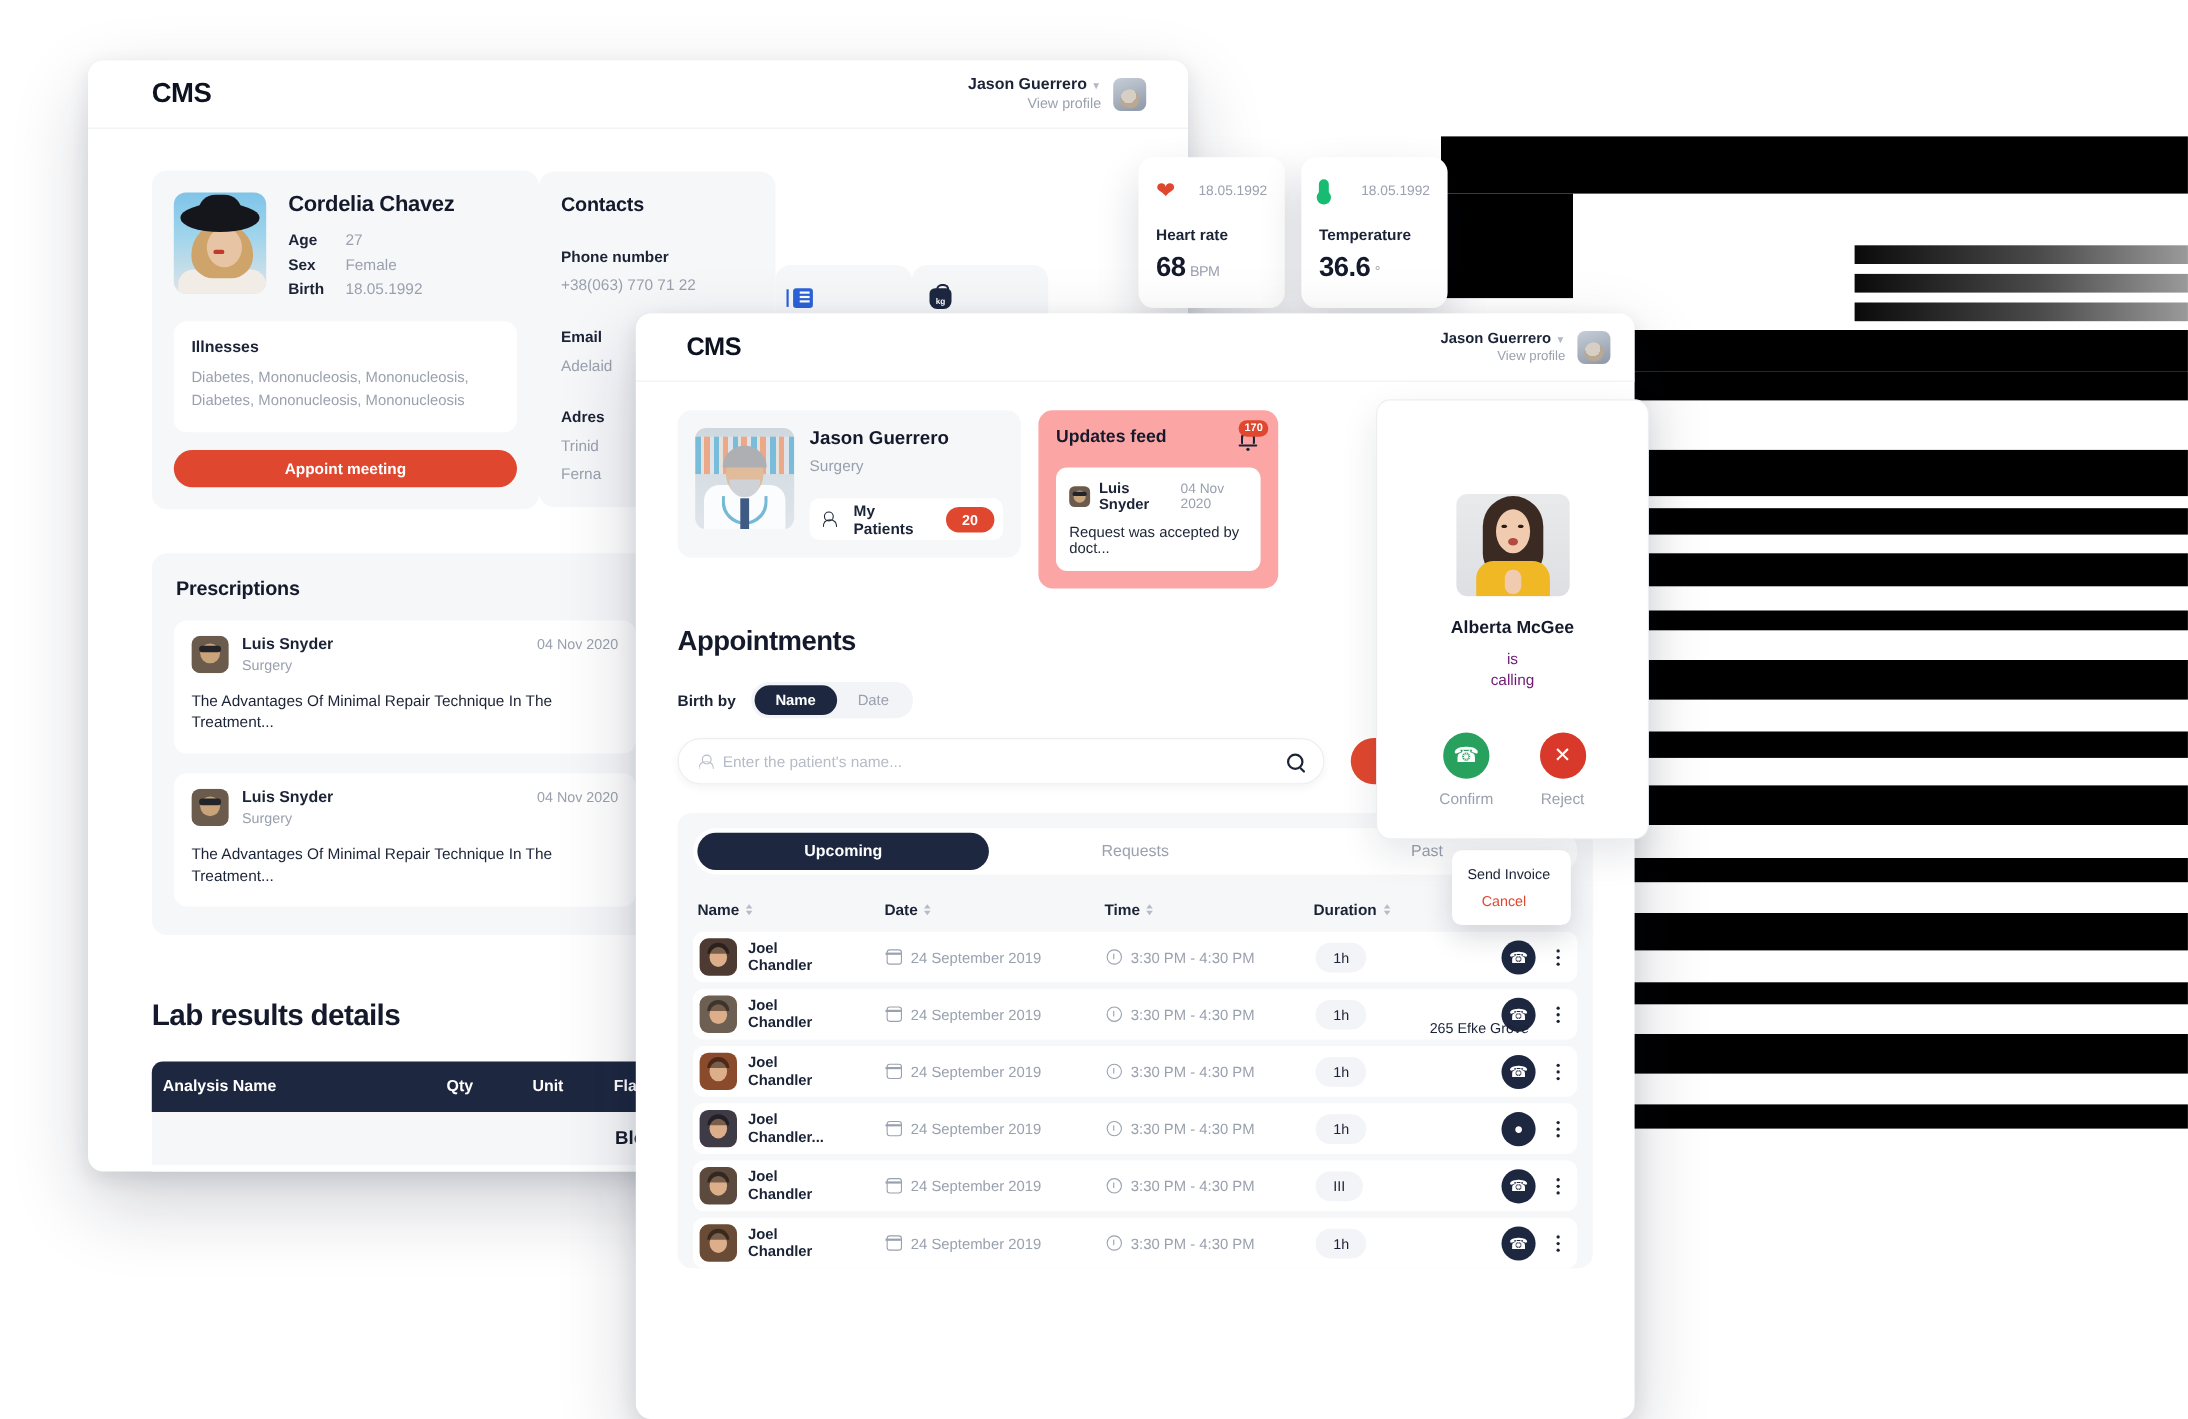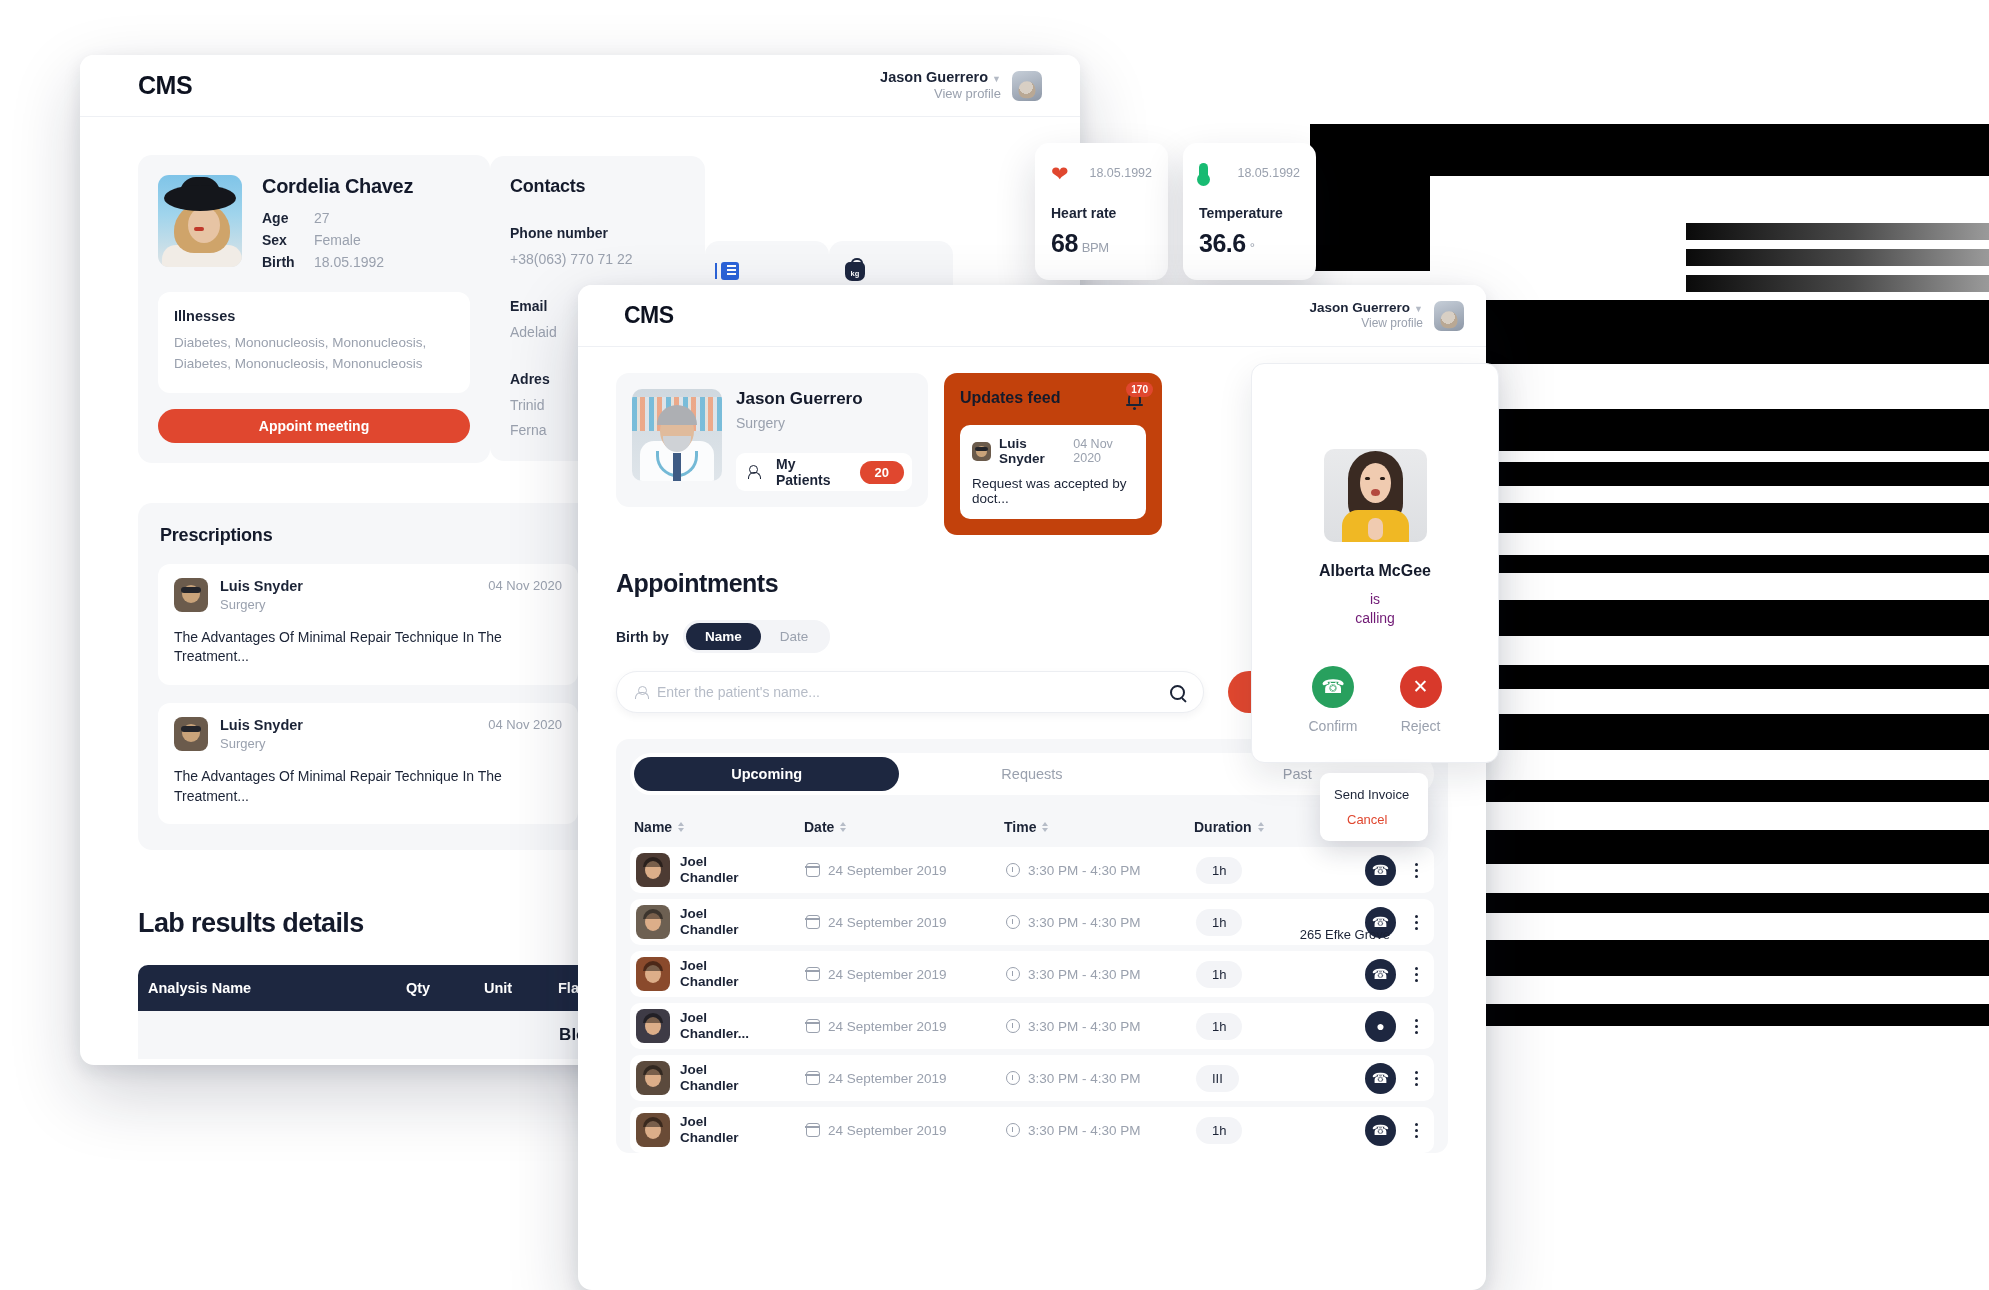--- a/index.html
+++ b/index.html
@@ -178,21 +178,21 @@
   .mypat { margin-top: 22px; background:#fff; border-radius: 9px; height: 38px;
     display:flex; align-items:center; gap: 10px; padding: 0 8px 0 12px; }
   .mypat-label { font-size: 14px; font-weight:600; color:#1b2336; }
   .mypat-badge { margin-left:auto; background:#e0472f; color:#fff; font-size: 13px; font-weight:700;
     border-radius: 13px; padding: 4px 15px; }
   .ic-people { width:18px;height:14px;position:relative;flex:none; }
   .ic-people::before{content:"";position:absolute;left:1px;top:0;width:7px;height:7px;border-radius:50%;border:1.6px solid #1b2336;}
   .ic-people::after{content:"";position:absolute;left:0;bottom:0;width:11px;height:6px;
     border:1.6px solid #1b2336;border-bottom:none;border-radius:6px 6px 0 0;}
 
-  .feed-card { width: 218px; background:#c2410c; border-radius: 13px; padding: 16px; }
+  .feed-card { width: 218px; background:#fca5a5; border-radius: 13px; padding: 16px; }
   .feed-head { display:flex; align-items:flex-start; justify-content:space-between; }
   .feed-title { font-size: 16px; font-weight:700; color:#141a2b; }
   .bell { position:relative; width: 22px; height: 22px; }
   .bell-body{position:absolute;left:4px;top:3px;width:13px;height:12px;border:2px solid #1b2336;
     border-radius:7px 7px 2px 2px;border-bottom:none;}
   .bell-base{position:absolute;left:2px;top:15px;width:17px;height:2px;background:#1b2336;border-radius:1px;}
   .bell-clap{position:absolute;left:9px;top:18px;width:3px;height:3px;background:#1b2336;border-radius:50%;}
   .bell-badge{position:absolute;right:-7px;top:-7px;background:#e0472f;color:#fff;font-size:10px;
     font-weight:700;border-radius:9px;padding:2px 5px;line-height:1.1;}
   .feed-item { background:#fff; border-radius: 10px; margin-top: 14px; padding: 11px 12px 13px; }

